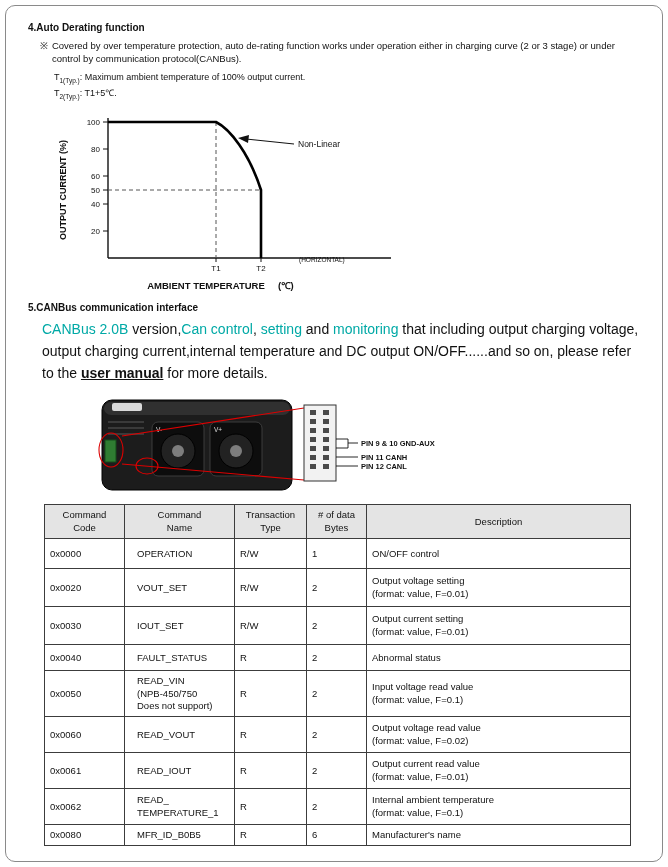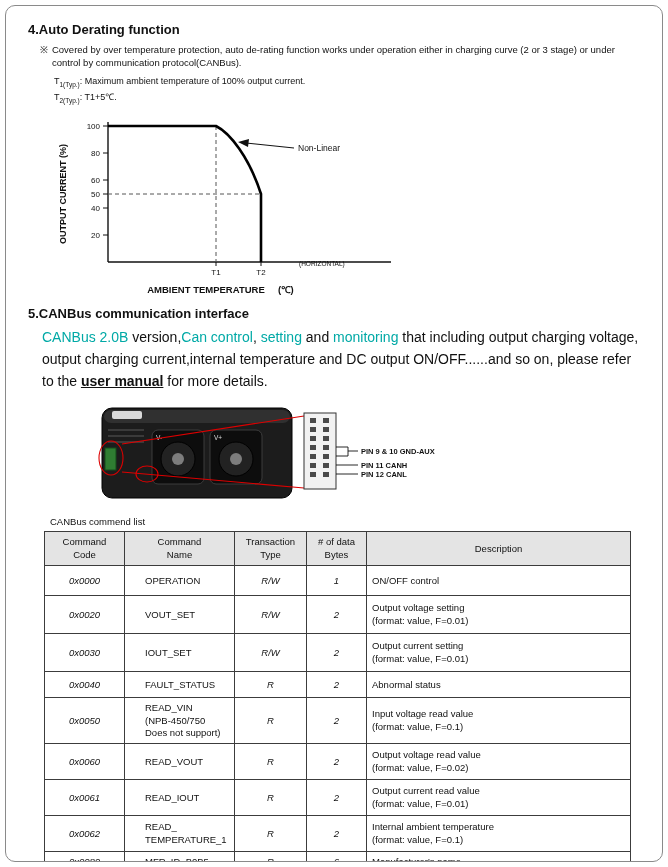--- a/index.html
+++ b/index.html
@@ -1,21 +1,21 @@
 <!DOCTYPE html>
 <html><head>
 <meta charset="utf-8">
 <style>
   * { margin:0; padding:0; box-sizing:border-box; }
   html,body { width:668px; height:867px; background:#fff;
     font-family:"Liberation Sans", sans-serif; color:#111; }
   .page { position:absolute; inset:5px; border:1px solid #8a8a8a; border-radius:10px;
     padding:12px 20px 10px 22px; overflow:hidden; background:#fff; }
 
-  .sec-title { font-size:13px; font-weight:bold; margin:4px 0 6px 0; }
+  .sec-title { font-size:10px; font-weight:bold; margin:4px 0 6px 0; }
   .note { display:flex; gap:4px; margin:0 0 6px 12px; width:596px;
     font-size:9.5px; line-height:1.4; }
   .note .mark { flex:0 0 auto; }
   .tline { margin:3px 0 0 26px; font-size:9px; }
   .tline sub { font-size:6.5px; }
 
   .chart-wrap { margin:8px 0 4px 18px; }
   .axis { stroke:#111; stroke-width:1.4; }
   .tick { stroke:#111; stroke-width:1; }
   .dash { stroke:#555; stroke-width:1; stroke-dasharray:4 3; }
@@ -38,22 +38,22 @@
   .leader { stroke:#111; stroke-width:0.9; fill:none; }
   .pinlbl { font-size:7.5px; font-weight:bold; fill:#111; }
   .vlabel { font-size:6.5px; fill:#ddd; }
 
   .caption { margin:6px 0 4px 22px; font-size:9.5px; }
   table { border-collapse:collapse; table-layout:fixed; width:586px; margin-left:16px;
     font-size:9.5px; }
   th,td { border:1px solid #3c3c3c; vertical-align:middle; white-space:pre-line;
     line-height:1.3; padding:2px 5px; }
   th { background:#e4e4e4; font-weight:normal; text-align:center; height:34px; }
-  td.ctr { text-align:center;font-style:italic; }
-  td.name { text-align:left; padding-left:20px; }
+  td.ctr { text-align:left; }
+  td.name { text-align:left; padding-left:12px; }
   td.desc { text-align:left; }
   tr.h21 td{ height:21px; } tr.h26 td{ height:26px; } tr.h30 td{ height:30px; }
   tr.h36 td{ height:36px; } tr.h38 td{ height:38px; } tr.h46 td{ height:46px; }
 </style>
 </head>
 <body>
 
 <div class="page">
 
   <h2 class="sec-title">4.Auto Derating function</h2>
@@ -156,21 +156,20 @@
 
       <path class="leader" d="M284,47 H296 M284,56 H296 M296,47 V56 M296,51 H306"></path>
       <line class="leader" x1="284" y1="65" x2="306" y2="65"></line>
       <line class="leader" x1="284" y1="74" x2="306" y2="74"></line>
       <text class="pinlbl" x="309" y="54">PIN 9 &amp; 10  GND-AUX</text>
       <text class="pinlbl" x="309" y="68">PIN 11  CANH</text>
       <text class="pinlbl" x="309" y="77">PIN 12  CANL</text>
     </svg>
   </div>
 
-  <div class="caption">CANBus commend list</div>
   <table>
     <colgroup>
       <col style="width:80px">
         <col style="width:110px">
         <col style="width:72px">
         <col style="width:60px">
         <col style="width:264px">
     </colgroup>
     <thead>
       <tr>

